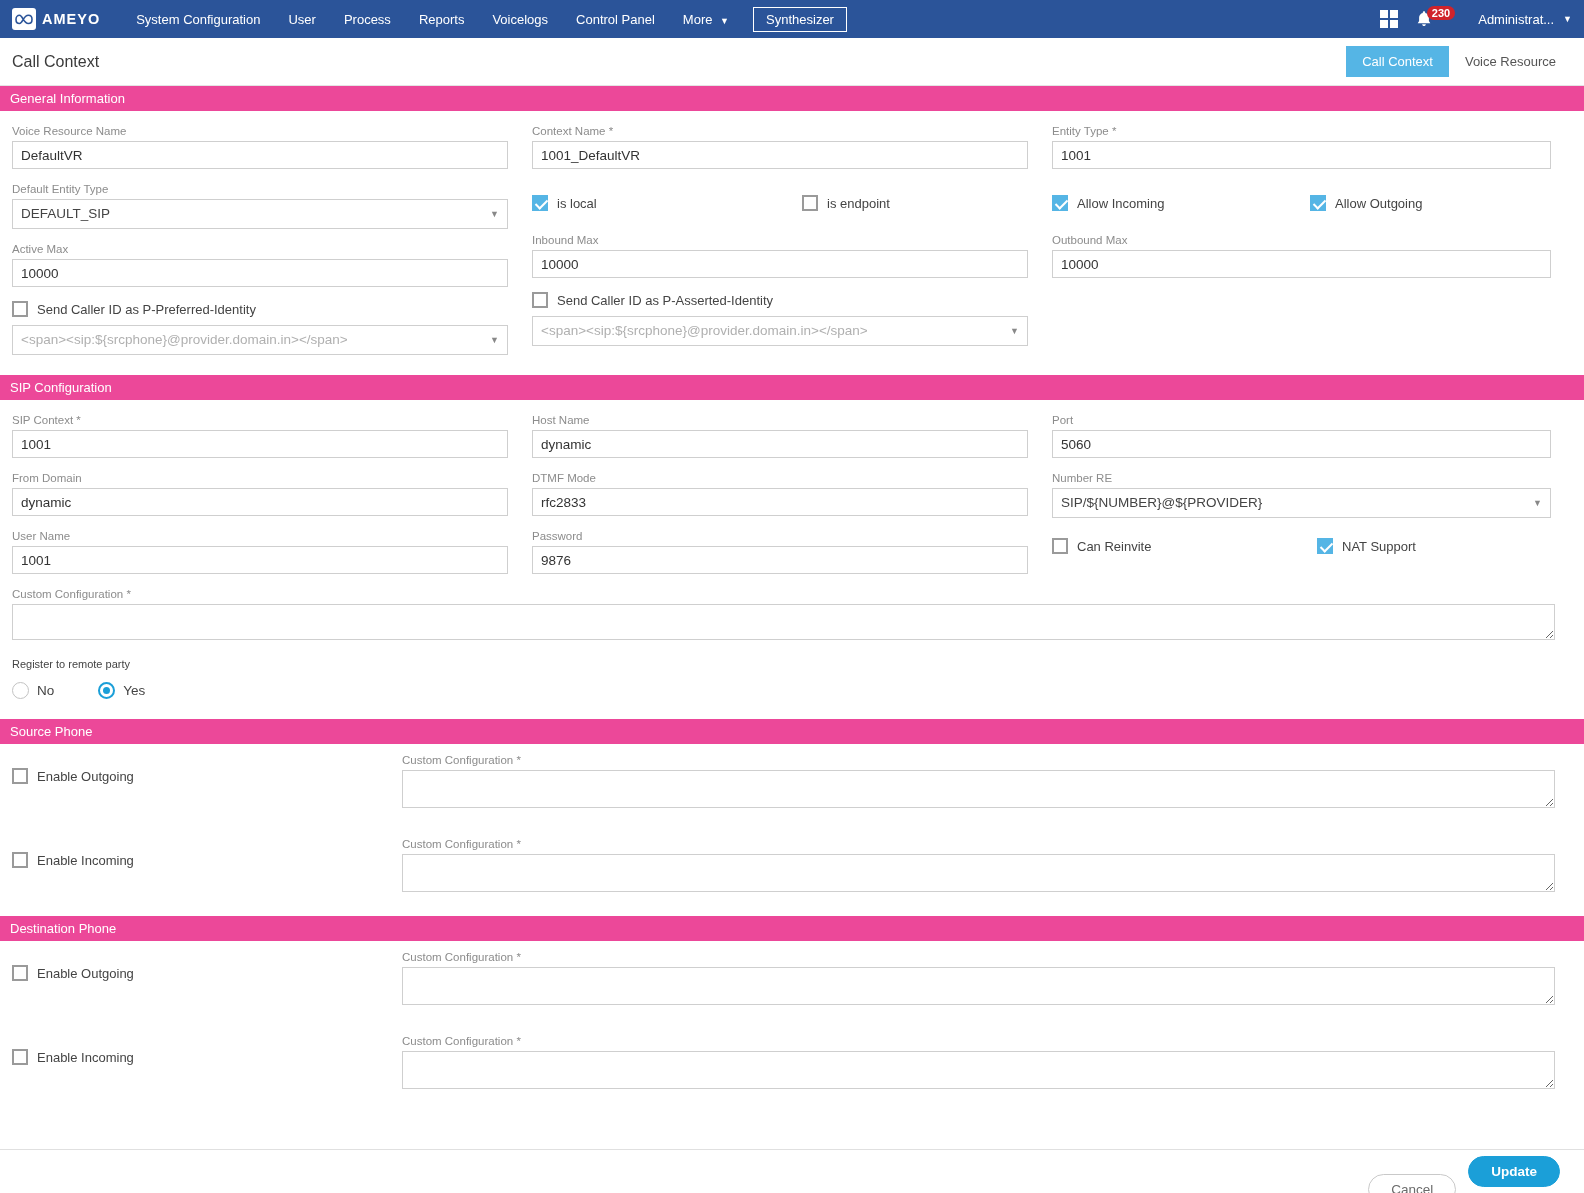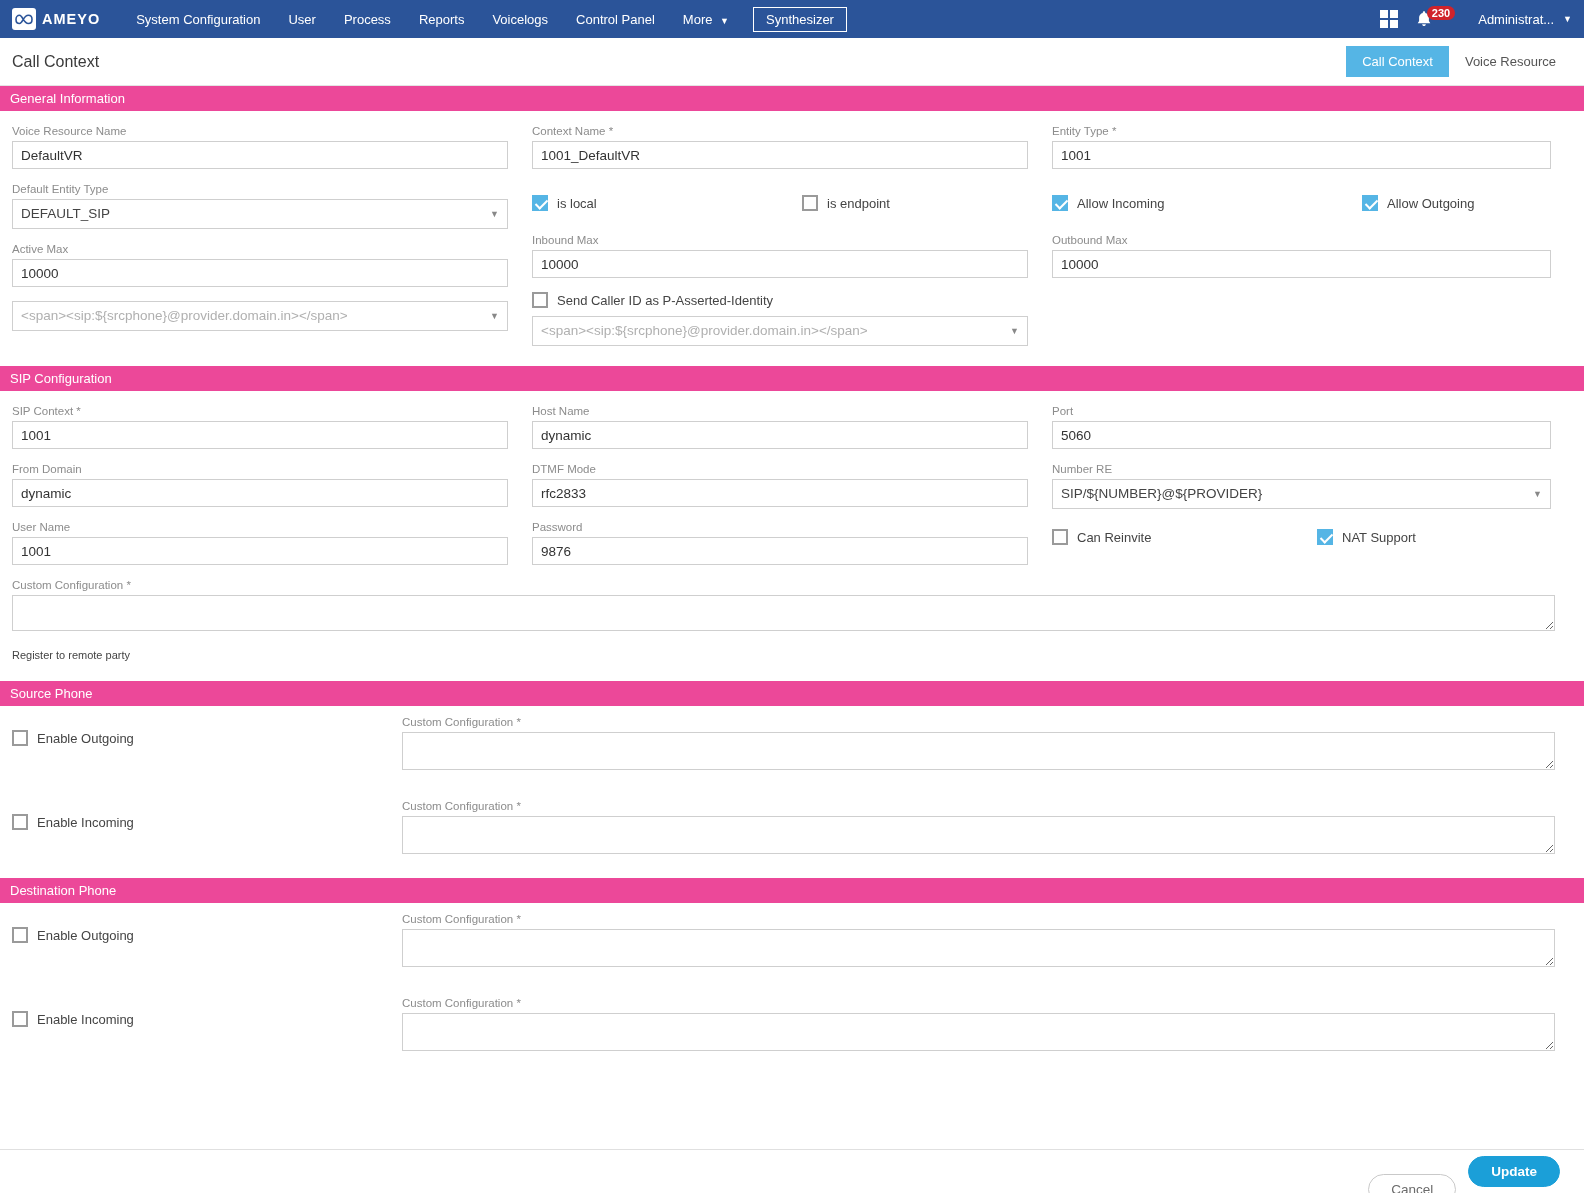--- a/index.html
+++ b/index.html
@@ -213,20 +213,24 @@
       <div class="select">
         <span>DEFAULT_SIP</span>
         <span class="arrow">▼</span>
       </div>
     </div>
     <div class="field">
       <label class="field-label">Active Max</label>
       <input class="input" value="10000" style="">
     </div>
     <div class="field">
+      <div class="cbcell" style="margin-bottom:8px;">
+        <span class="cb"></span>
+        <span class="cb-label">Send Caller ID as P-Preferred-Identity</span>
+      </div>
       <div class="select placeholder">
         <span>&lt;span&gt;&lt;sip:${srcphone}@provider.domain.in&gt;&lt;/span&gt;</span>
         <span class="arrow">▼</span>
       </div>
     </div>
   </div>
 
   <div class="col">
     <div class="field">
       <label class="field-label">Context Name *</label>
@@ -260,21 +264,21 @@
     </div>
   </div>
 
   <div class="col" style="width:540px;padding-right:29px;">
     <div class="field">
       <label class="field-label">Entity Type *</label>
       <input class="input" value="1001" style="">
     </div>
     <div class="field" style="margin-top:26px;">
       <div class="cbrow">
-        <div class="cbcell" style="width:310px;">
+        <div class="cbcell" style="width:258px;">
           <span class="cb checked"></span>
           <span class="cb-label">Allow Incoming</span>
         </div>
         <div class="cbcell">
           <span class="cb checked"></span>
           <span class="cb-label">Allow Outgoing</span>
         </div>
       </div>
     </div>
     <div class="field" style="margin-top:23px;">
@@ -346,20 +350,30 @@
 
 <div style="padding:0 29px 0 12px;">
   <div class="field">
     <label class="field-label">Custom Configuration *</label>
     <textarea class="textarea" style=""></textarea>
   </div>
 </div>
 
 <div style="padding:14px 12px 0 12px;">
   <div style="font-size:11px;color:#444;">Register to remote party</div>
+  <div class="radio-grp">
+    <div class="radio-cell">
+      <span class="radio"></span>
+      <span class="radio-label">No</span>
+    </div>
+    <div class="radio-cell">
+      <span class="radio sel"></span>
+      <span class="radio-label">Yes</span>
+    </div>
+  </div>
 </div>
 
 <div class="section-head" style="margin-top:20px;">Source Phone</div>
 
 <div class="phone-row">
   <div class="phone-left">
     <div class="cbcell">
       <span class="cb"></span>
       <span class="cb-label">Enable Outgoing</span>
     </div>

